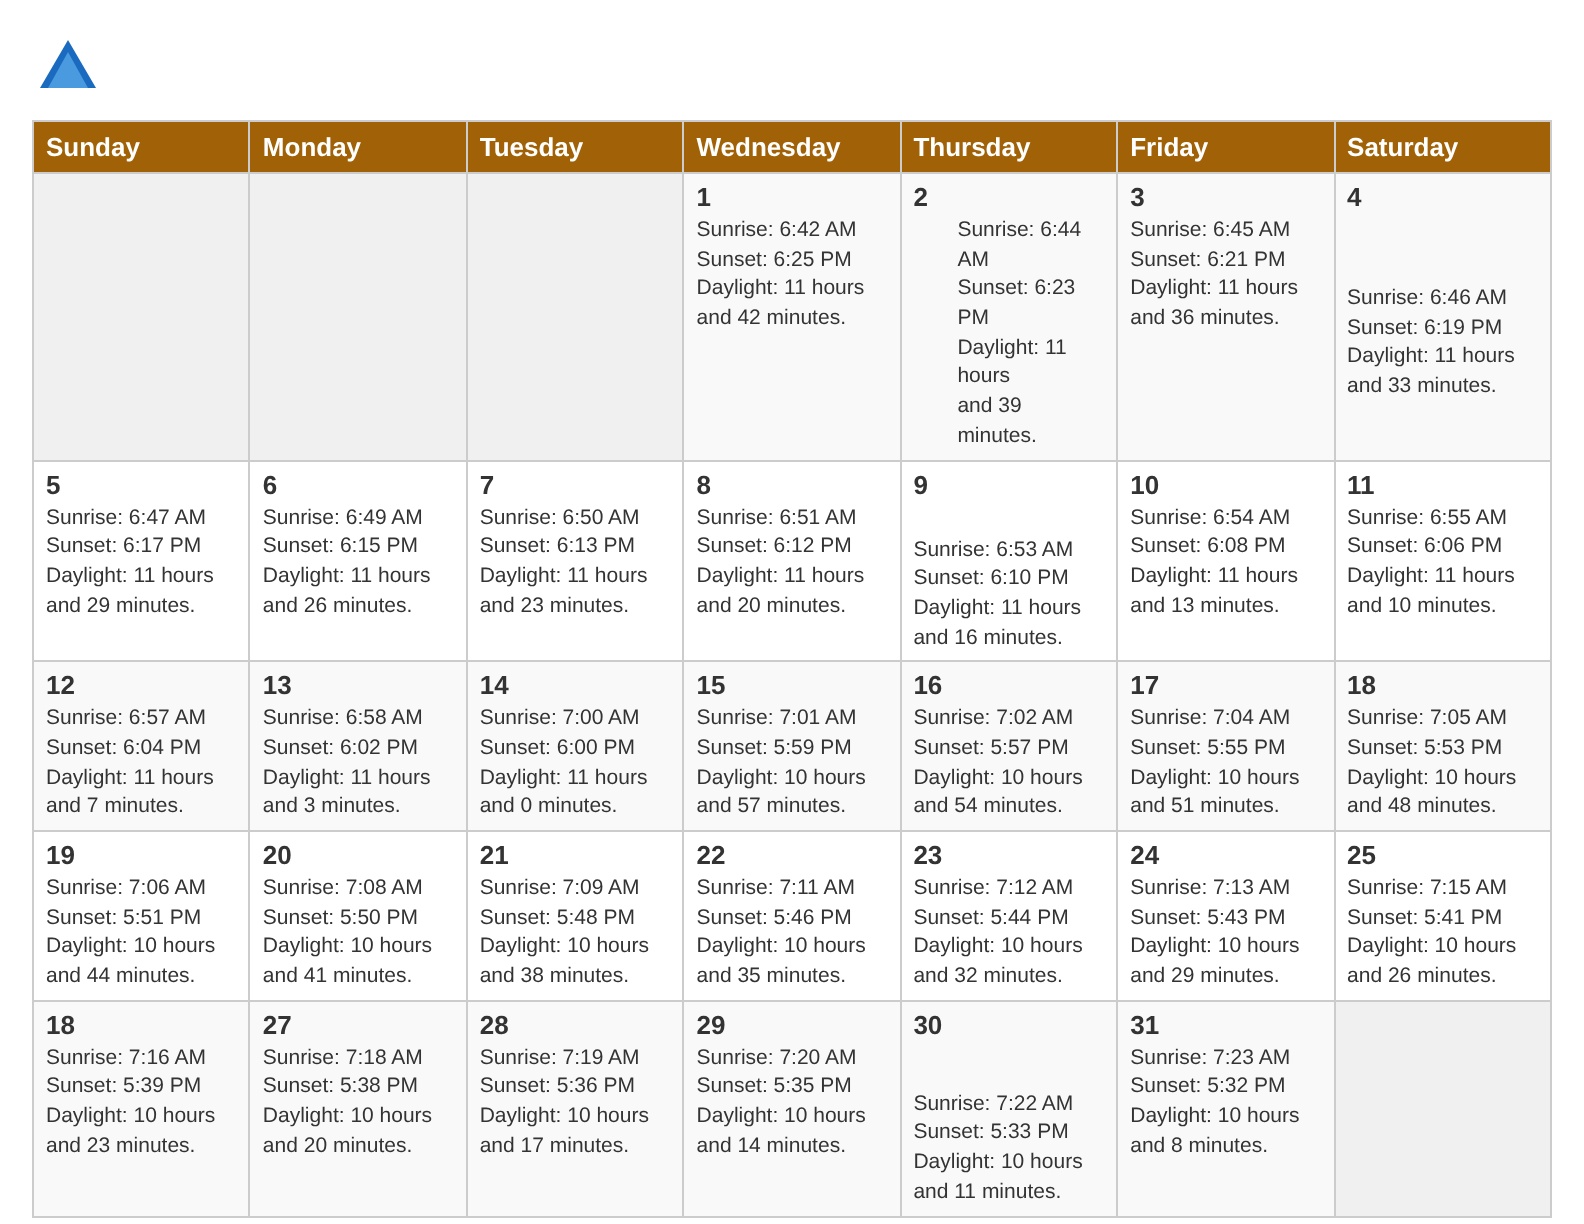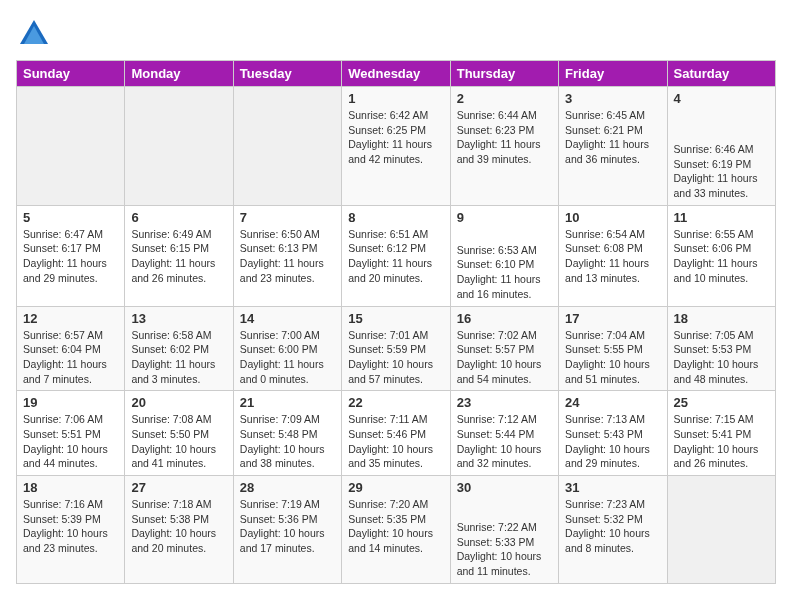--- a/index.html
+++ b/index.html
@@ -51,21 +51,21 @@
     .location-title {
       font-size: 15px;
       color: #555;
     }
     .calendar {
       width: 100%;
       border-collapse: collapse;
       border: 1px solid #ccc;
     }
     .calendar th {
-      background-color: #a21caf;
+      background-color: #a16207;
       color: #fff;
       text-align: left;
       padding: 5px 6px;
       font-size: 13px;
       font-weight: bold;
       border: 1px solid #ccc;
       margin-left: 44px;
     }
     .calendar td {
       vertical-align: top;
@@ -137,21 +137,21 @@
         <td class="empty-cell"></td>
         <td>
           <span class="day-num">1</span>
           <div class="day-info" style="white-space: pre-line;">Sunrise: 6:42 AM
 Sunset: 6:25 PM
 Daylight: 11 hours
 and 42 minutes.</div>
         </td>
         <td>
           <span class="day-num">2</span>
-          <div class="day-info" style="white-space: pre-line;">Sunrise: 6:44 AM
+          <div class="day-info" style="white-space: pre-line; margin-left: 22px;">Sunrise: 6:44 AM
 Sunset: 6:23 PM
 Daylight: 11 hours
 and 39 minutes.</div>
         </td>
         <td>
           <span class="day-num">3</span>
           <div class="day-info" style="white-space: pre-line;">Sunrise: 6:45 AM
 Sunset: 6:21 PM
 Daylight: 11 hours
 and 36 minutes.</div>

